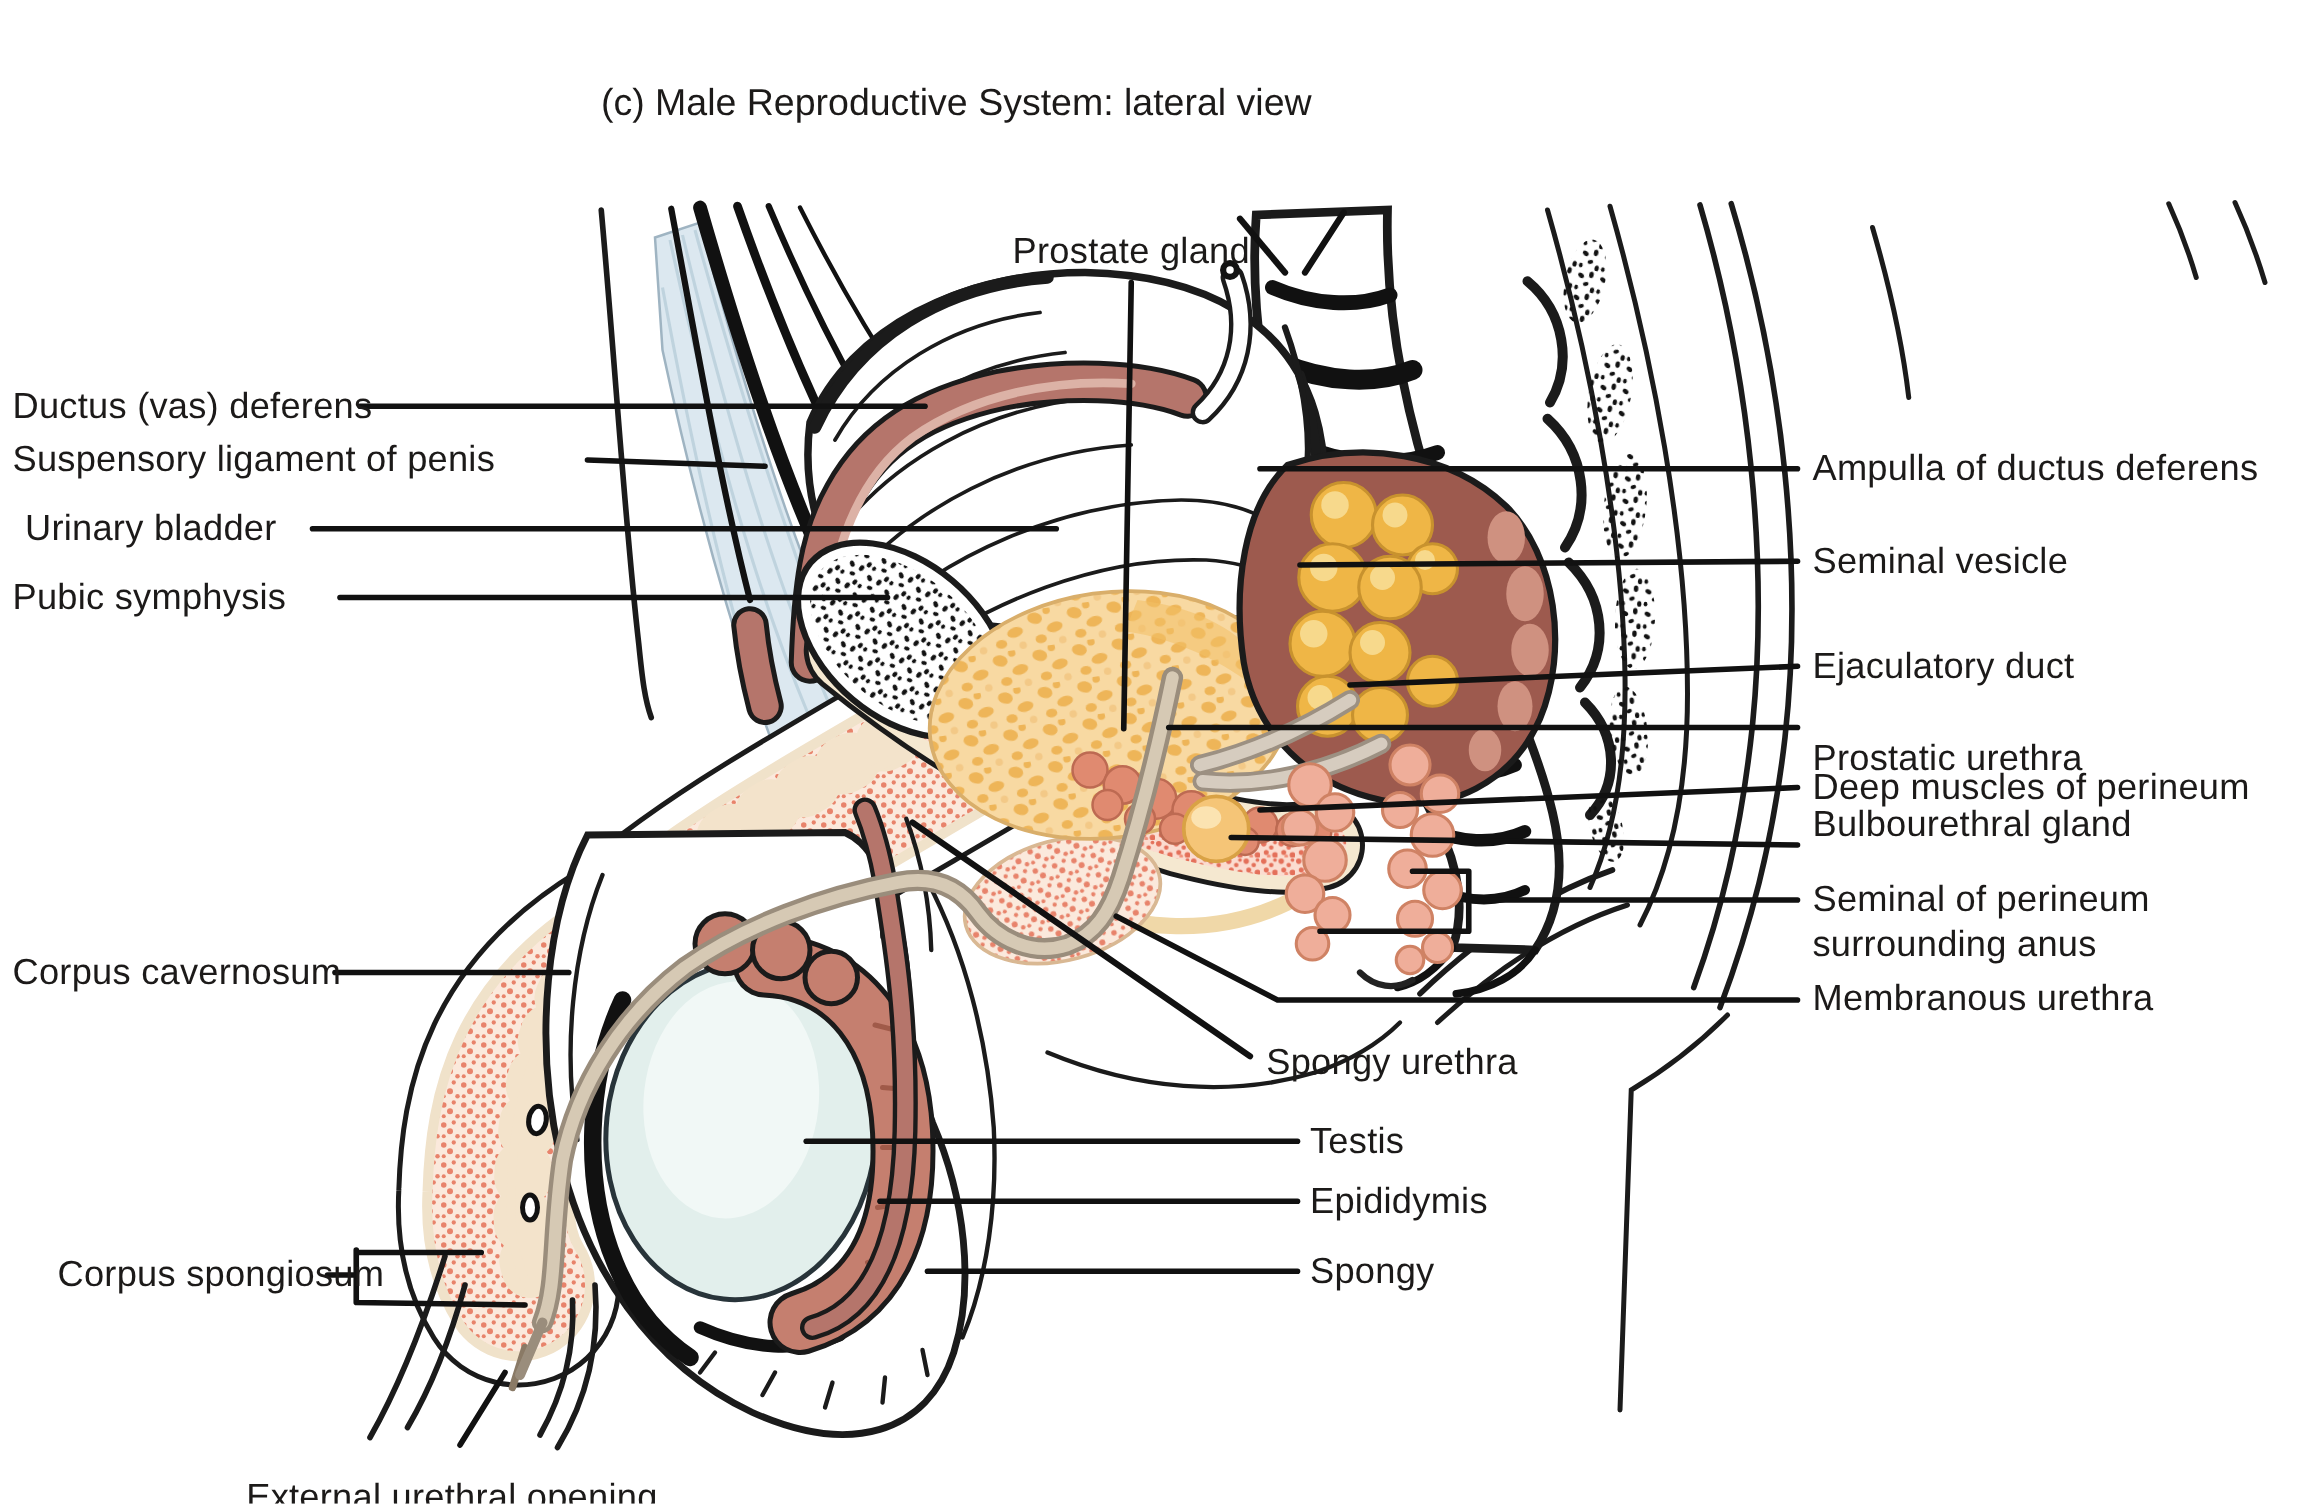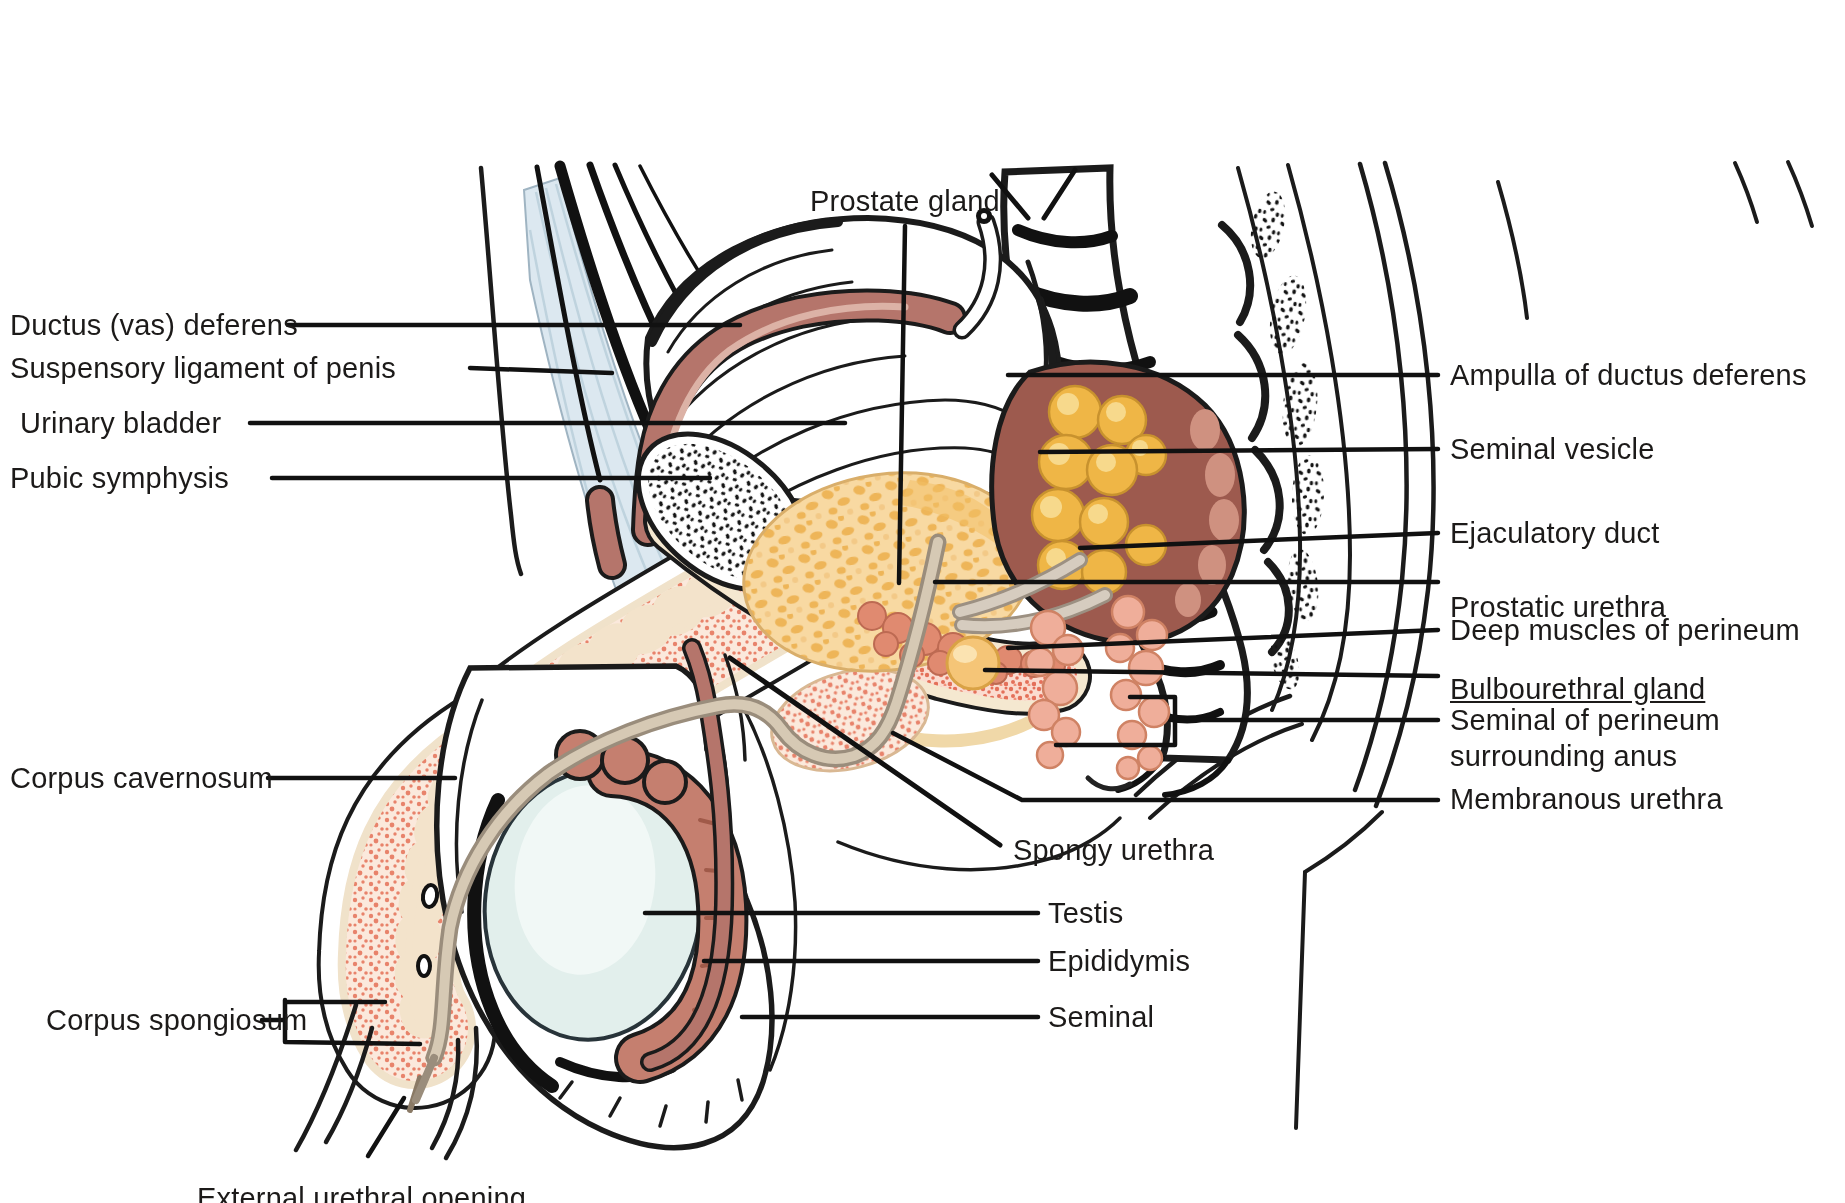--- a/index.html
+++ b/index.html
@@ -355,39 +355,40 @@
     <path d="M 985,670 L 1438,676"></path>
     <path d="M 1438,720 L 1175,720 M 1175,697 L 1175,745 M 1175,697 L 1130,697 M 1175,745 L 1056,745"></path>
     <path d="M 893,733 L 1022,800 L 1438,800"></path>
     <path d="M 730,658 L 1000,845" stroke-width="5"></path>
     <path d="M 645,913 L 1038,913"></path>
     <path d="M 704,961 L 1038,961"></path>
     <path d="M 742,1017 L 1038,1017"></path>
   </g>
 </svg>
 
+<div class="title">(c) Male Reproductive System: lateral view</div>
 
 <div class="lbl" style="left:700px;top:184px;width:410px;text-align:center;">Prostate gland</div>
 
 <div class="lbl" style="left:10px;top:308px;">Ductus (vas) deferens</div>
 <div class="lbl" style="left:10px;top:351px;">Suspensory ligament of penis</div>
 <div class="lbl" style="left:20px;top:406px;">Urinary bladder</div>
 <div class="lbl" style="left:10px;top:461px;">Pubic symphysis</div>
 <div class="lbl" style="left:10px;top:761px;">Corpus cavernosum</div>
 <div class="lbl" style="left:10px;top:1003px;margin-left:36px;">Corpus spongiosum</div>
 <div class="lbl" style="left:197px;top:1165px;margin-top:16px;">External urethral opening</div>
 
 <div class="lbl" style="left:1450px;top:358px;">Ampulla of ductus deferens</div>
 <div class="lbl" style="left:1450px;top:432px;">Seminal vesicle</div>
 <div class="lbl" style="left:1450px;top:516px;">Ejaculatory duct</div>
 <div class="lbl" style="left:1450px;top:590px;text-align:center;">Prostatic urethra</div>
 <div class="lbl" style="left:1450px;top:613px;">Deep muscles of perineum</div>
-<div class="lbl" style="left:1450px;top:672px;text-decoration:underline;">Bulbourethral gland</div>
+<div class="lbl" style="left:1450px;top:643px;">Bulbourethral gland</div>
 <div class="lbl" style="left:1450px;top:703px;">Seminal of perineum</div>
 <div class="lbl" style="left:1450px;top:739px;">surrounding anus</div>
 <div class="lbl" style="left:1450px;top:782px;">Membranous urethra</div>
 
 <div class="lbl" style="left:1013px;top:833px;">Spongy urethra</div>
 <div class="lbl" style="left:1048px;top:896px;">Testis</div>
 <div class="lbl" style="left:1048px;top:944px;">Epididymis</div>
-<div class="lbl" style="left:1048px;top:1000px;">Seminal</div>
+<div class="lbl" style="left:1048px;top:1000px;">Spongy</div>
 
 </div>
 
 </body></html>

